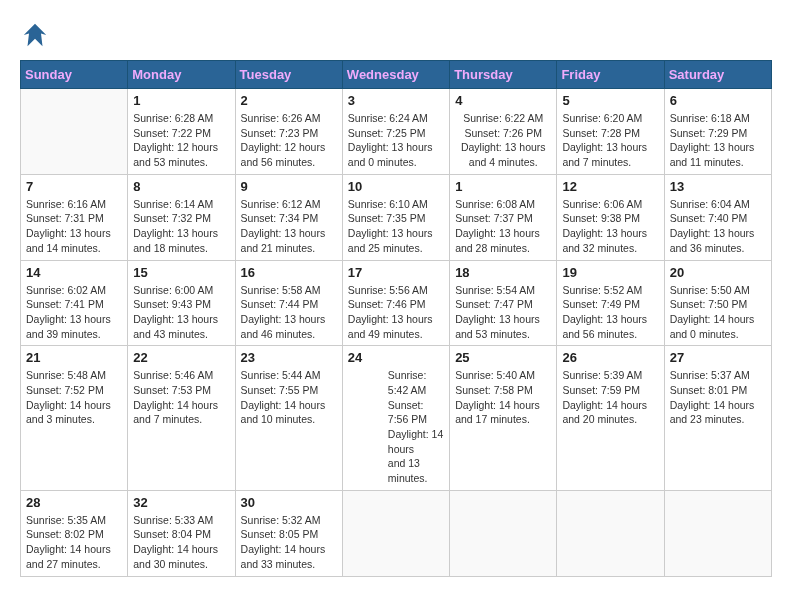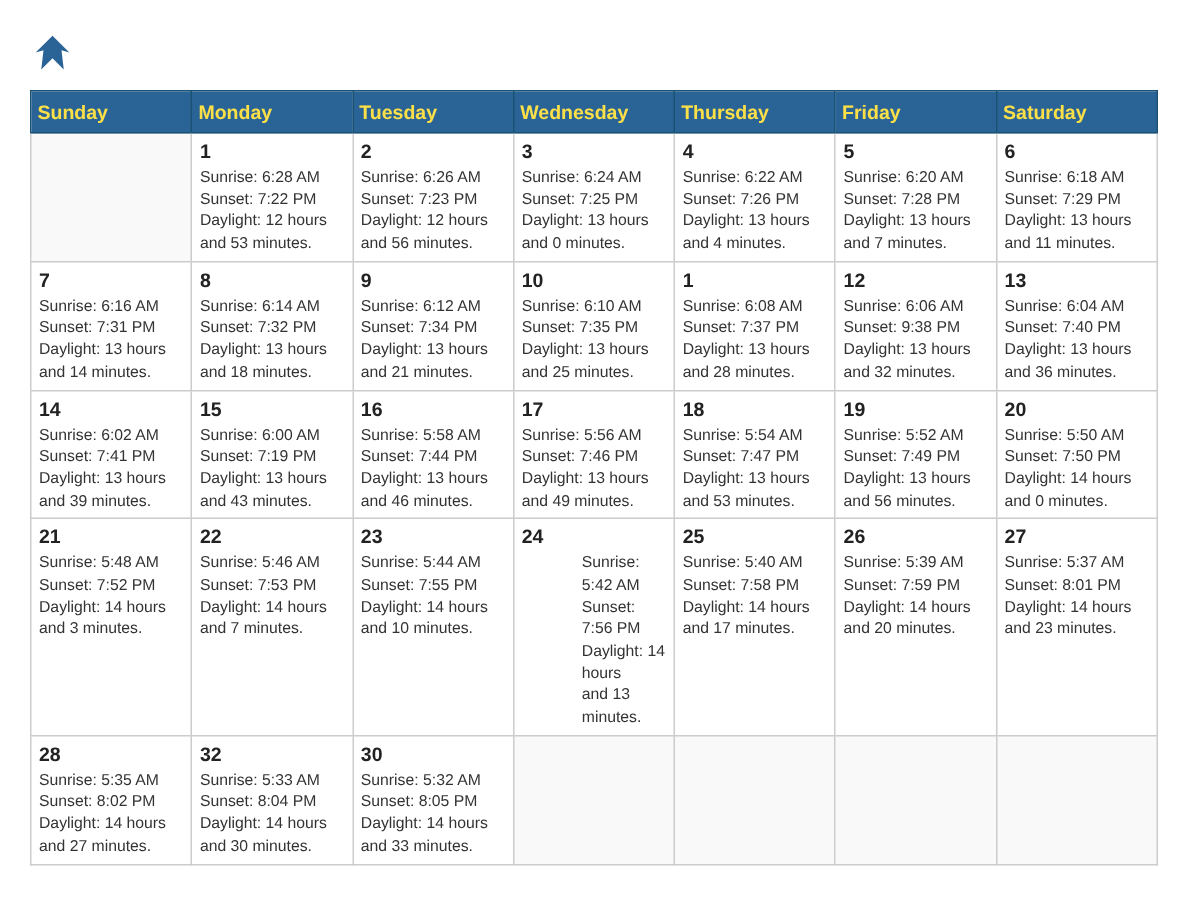--- a/index.html
+++ b/index.html
@@ -43,21 +43,21 @@
       font-size: 16px;
       color: #333;
     }
     .calendar {
       width: 100%;
       border-collapse: collapse;
       font-size: 11px;
     }
     .calendar th {
       background: #2a6496;
-      color: #fde047;
+      color: #f0abfc;
       padding: 6px 4px;
       text-align: left;
       font-size: 13px;
       font-weight: bold;
       border: 1px solid #1a5276;
     }
     .calendar td {
       border: 1px solid #ccc;
       vertical-align: top;
       padding: 4px 5px;
@@ -130,21 +130,21 @@
         </td>
         <td>
           <div class="day-number">3</div>
           <div class="day-info" style="white-space: pre-line;">Sunrise: 6:24 AM
 Sunset: 7:25 PM
 Daylight: 13 hours
 and 0 minutes.</div>
         </td>
         <td>
           <div class="day-number">4</div>
-          <div class="day-info" style="white-space: pre-line;">Sunrise: 6:22 AM
+          <div class="day-info" style="white-space: pre-line; text-align: center;">Sunrise: 6:22 AM
 Sunset: 7:26 PM
 Daylight: 13 hours
 and 4 minutes.</div>
         </td>
         <td>
           <div class="day-number">5</div>
           <div class="day-info" style="white-space: pre-line;">Sunrise: 6:20 AM
 Sunset: 7:28 PM
 Daylight: 13 hours
 and 7 minutes.</div>
@@ -212,21 +212,21 @@
         <td>
           <div class="day-number">14</div>
           <div class="day-info" style="white-space: pre-line;">Sunrise: 6:02 AM
 Sunset: 7:41 PM
 Daylight: 13 hours
 and 39 minutes.</div>
         </td>
         <td>
           <div class="day-number">15</div>
           <div class="day-info" style="white-space: pre-line;">Sunrise: 6:00 AM
-Sunset: 7:19 PM
+Sunset: 9:43 PM
 Daylight: 13 hours
 and 43 minutes.</div>
         </td>
         <td>
           <div class="day-number">16</div>
           <div class="day-info" style="white-space: pre-line;">Sunrise: 5:58 AM
 Sunset: 7:44 PM
 Daylight: 13 hours
 and 46 minutes.</div>
         </td>

